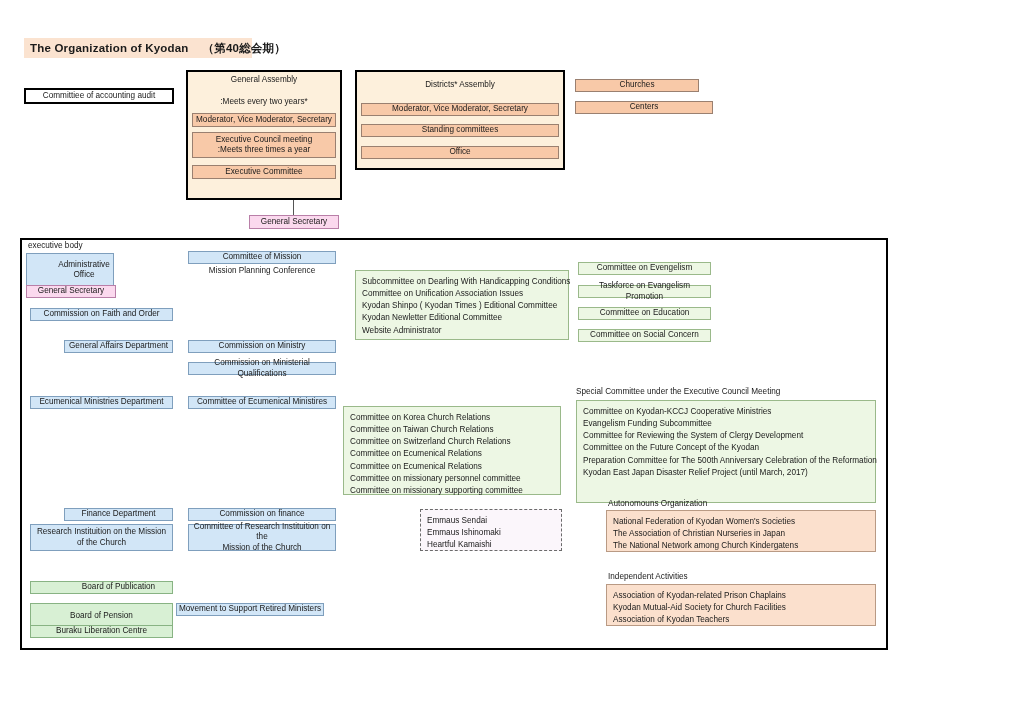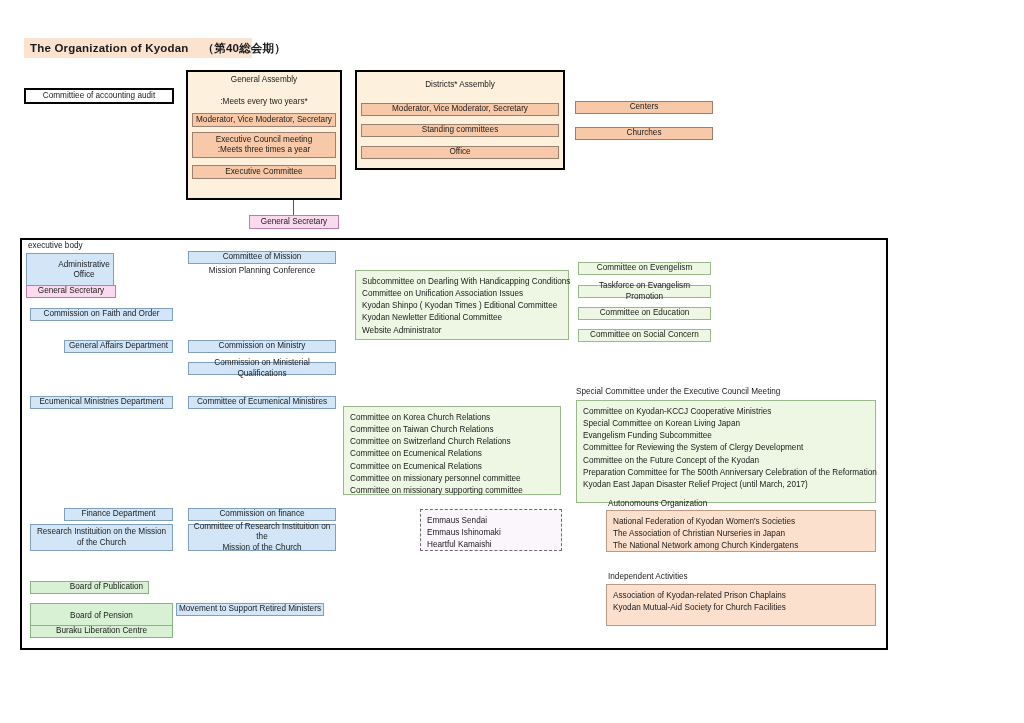--- a/index.html
+++ b/index.html
@@ -116,21 +116,21 @@
   <div class="abs box peach" style="left:361px;top:103px;width:198px;height:13px;">
     <span>Moderator, Vice Moderator, Secretary</span>
   </div>
   <div class="abs box peach" style="left:361px;top:124px;width:198px;height:13px;">
     <span>Standing committees</span>
   </div>
   <div class="abs box peach" style="left:361px;top:146px;width:198px;height:13px;">
     <span>Office</span>
   </div>
 
-  <div class="abs box peach" style="left:575px;top:79px;width:138px;height:13px;margin-top:48px;">
+  <div class="abs box peach" style="left:575px;top:79px;width:124px;height:13px;">
     <span>Churches</span>
   </div>
   <div class="abs box peach" style="left:575px;top:101px;width:138px;height:13px;">
     <span>Centers</span>
   </div>
 
   <div class="abs execframe"></div>
   <div class="abs caption" style="left:28px;top:241px;">executive body</div>
 
   <div class="abs box blue" style="left:26px;top:253px;width:88px;height:34px;padding-left:30px;">
@@ -148,21 +148,21 @@
   <div class="abs box blue" style="left:30px;top:396px;width:143px;height:13px;">
     <span>Ecumenical Ministries Department</span>
   </div>
   <div class="abs box blue" style="left:64px;top:508px;width:109px;height:13px;">
     <span>Finance Department</span>
   </div>
   <div class="abs box multi blue" style="left:30px;top:524px;width:143px;height:27px;">
     <div>Research Instituition on the Mission</div>
     <div>of the Church</div>
   </div>
-  <div class="abs box green" style="left:30px;top:581px;width:119px;height:13px;padding-left:36px;">
+  <div class="abs box green" style="left:30px;top:581px;width:143px;height:13px;padding-left:36px;">
     <span>Board of Publication</span>
   </div>
   <div class="abs box green" style="left:30px;top:603px;width:143px;height:26px;">
     <span>Board of Pension</span>
   </div>
   <div class="abs box green" style="left:30px;top:625px;width:143px;height:13px;">
     <span>Buraku Liberation Centre</span>
   </div>
 
   <div class="abs box blue" style="left:188px;top:251px;width:148px;height:13px;">
@@ -218,21 +218,20 @@
     <div>Committee on Switzerland Church Relations</div>
     <div>Committee on Ecumenical Relations</div>
     <div>Committee on Ecumenical Relations</div>
     <div>Committee on missionary personnel committee</div>
     <div>Committee on missionary supporting committee</div>
   </div>
 
   <div class="abs caption" style="left:576px;top:387px;">Special Committee under the Executive Council Meeting</div>
   <div class="abs list greenlist" style="left:576px;top:400px;width:300px;height:103px;">
     <div>Committee on Kyodan-KCCJ Cooperative Ministries</div>
-    <div>Special Committee on Korean Living Japan</div>
     <div>Evangelism Funding Subcommittee</div>
     <div>Committee for Reviewing the System of Clergy Development</div>
     <div>Committee on the Future Concept of the Kyodan</div>
     <div>Preparation Committee for The 500th Anniversary Celebration of the Reformation</div>
     <div>Kyodan East Japan Disaster Relief Project (until March, 2017)</div>
   </div>
 
   <div class="abs list dashbox" style="left:420px;top:509px;width:142px;height:42px;">
     <div>Emmaus Sendai</div>
     <div>Emmaus Ishinomaki</div>
@@ -243,15 +242,16 @@
   <div class="abs list peachlist" style="left:606px;top:510px;width:270px;height:42px;">
     <div>National Federation of Kyodan Women's Societies</div>
     <div>The Association of Christian Nurseries in Japan</div>
     <div>The National Network among Church Kindergatens</div>
   </div>
 
   <div class="abs caption" style="left:608px;top:572px;">Independent Activities</div>
   <div class="abs list peachlist" style="left:606px;top:584px;width:270px;height:42px;">
     <div>Association of Kyodan-related Prison Chaplains</div>
     <div>Kyodan Mutual-Aid Society for Church Facilities</div>
+    <div>Association of Kyodan Teachers</div>
   </div>
 
 </div>
 
 </body></html>

